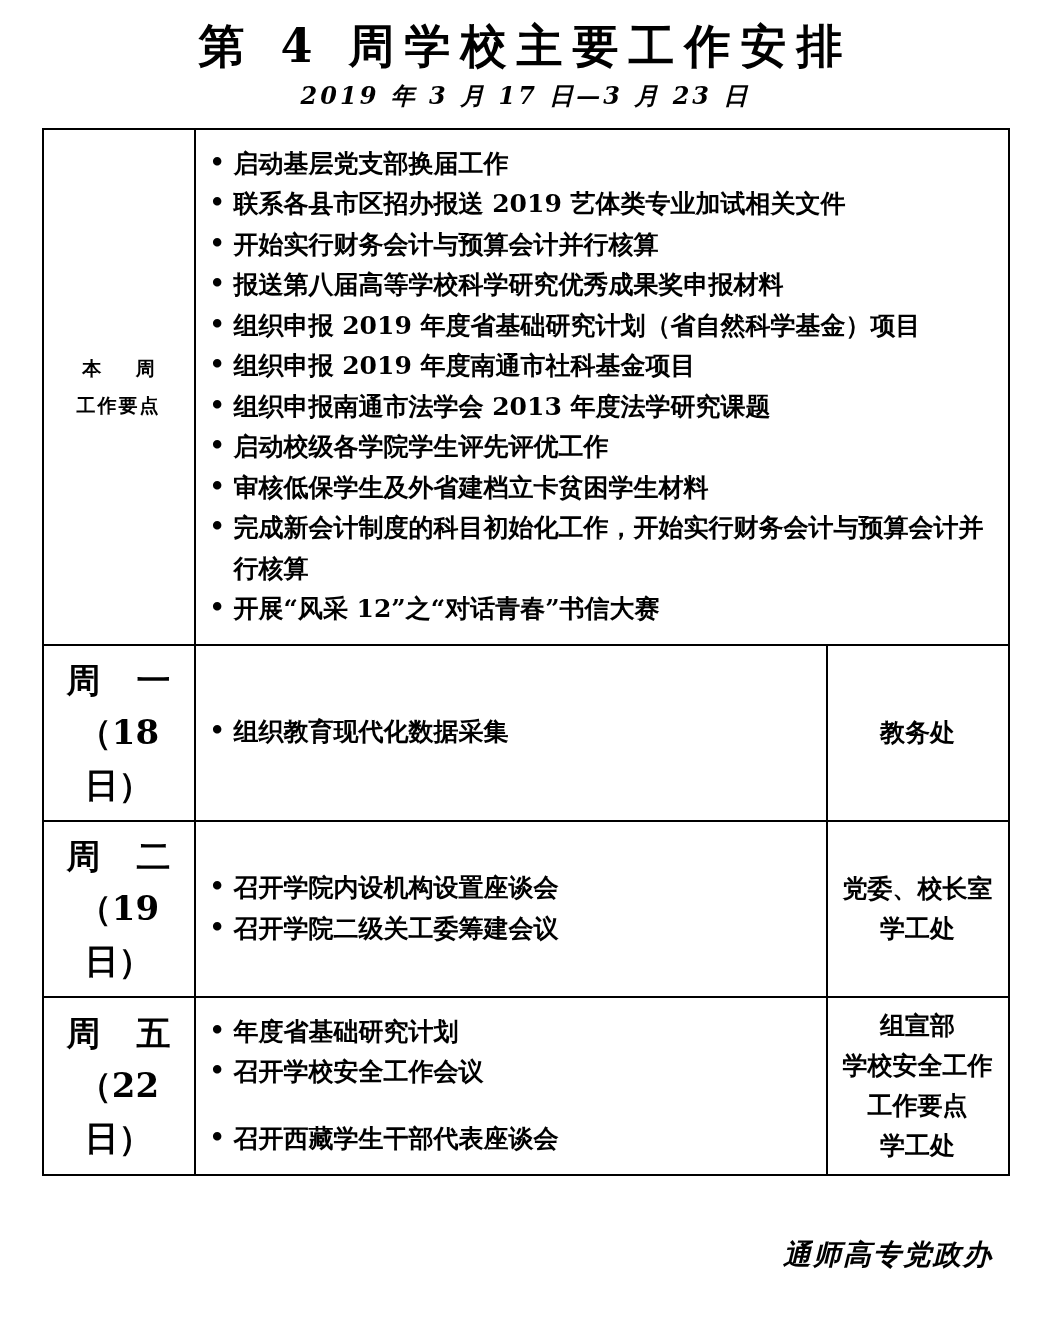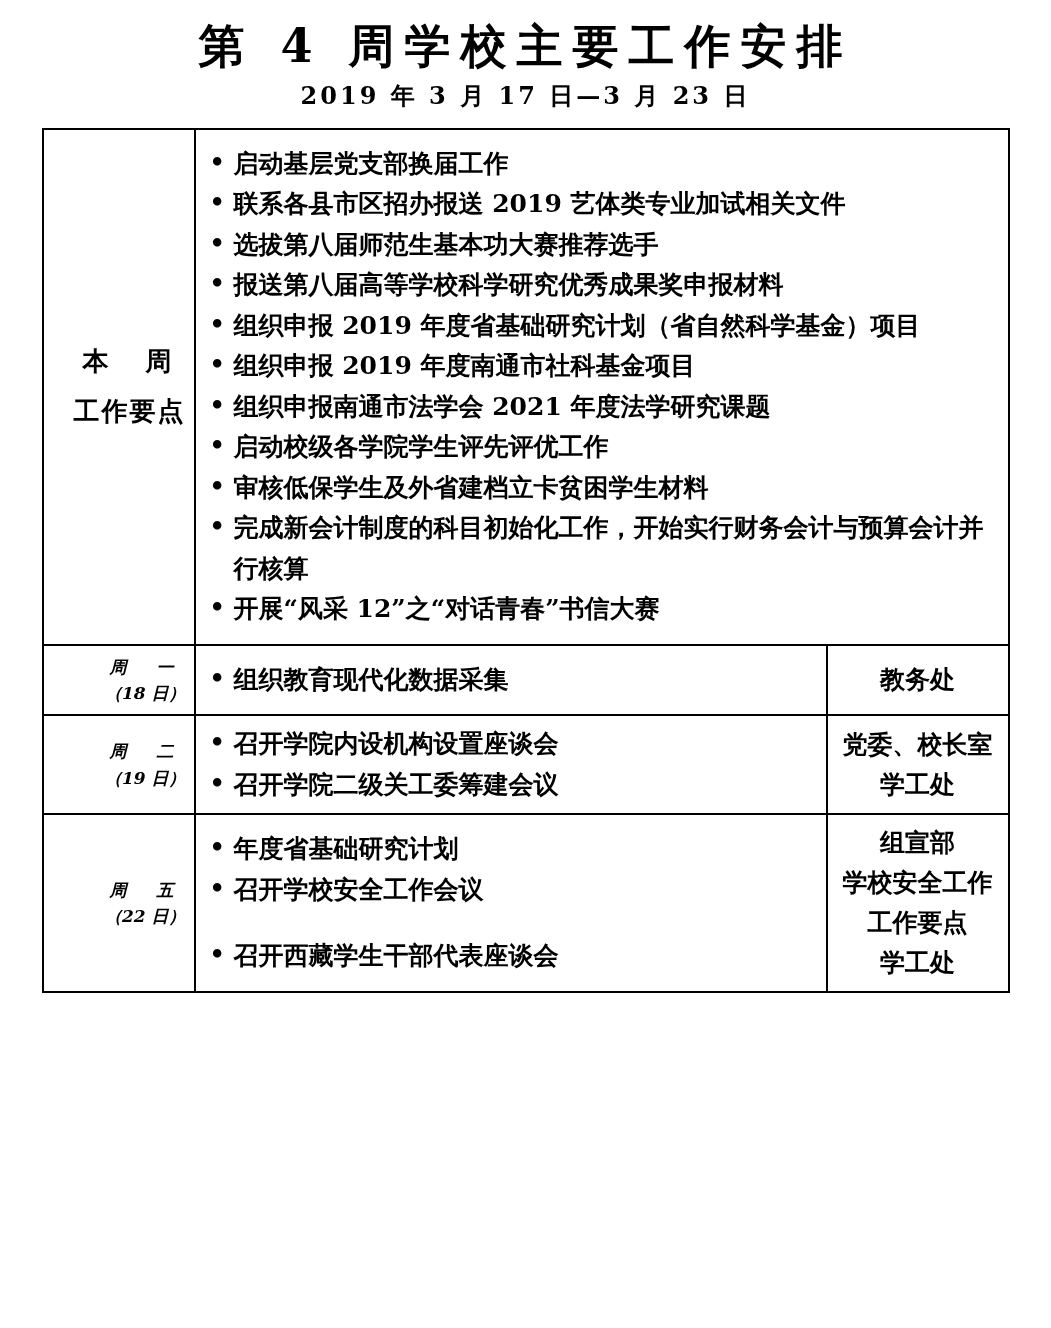--- a/index.html
+++ b/index.html
@@ -30,57 +30,57 @@
     letter-spacing: 10px;
     line-height: 1.25;
     margin-top: 10px;
     margin-bottom: 4px;
     white-space: nowrap;
   }
   .doc-subtitle {
     text-align: center;
     font-family: "DejaVu Serif", serif;
     font-weight: bold;
+    font-style: italic;
     font-size: 24px;
     letter-spacing: 3px;
     margin-bottom: 16px;
   }
   table.schedule {
     border-collapse: collapse;
     width: 968px;
     margin: 0 auto;
     table-layout: fixed;
   }
   table.schedule td {
     border: 2px solid #000;
     vertical-align: middle;
     padding: 8px 8px;
   }
   .col-day { width: 152px; }
   .col-dept { width: 182px; }
 
   .day-cell {
-    text-align: right;
-    font-size: 17px;
+    text-align: center;
+    font-size: 34px;
     font-weight: bold;
     line-height: 1.55;
     font-family: "DejaVu Serif", serif;
-    font-style: italic;
   }
   .day-cell .dayname {
     letter-spacing: 12px;
     padding-left: 12px;
     display: block;
   }
   .day-cell .daydate {
     display: block;
   }
   .highlight-label {
-    text-align: right;
-    font-size: 26px;
+    text-align: center;
+    font-size: 19px;
     font-weight: bold;
     line-height: 1.9;
     font-family: "DejaVu Serif", serif;
   }
   .highlight-label .l1 {
     display: block;
     letter-spacing: 14px;
     padding-left: 14px;
   }
   .highlight-label .l2 {
@@ -163,33 +163,33 @@
         </td>
         <td class="content-cell main" colspan="2">
           <ul class="items">
             <li>
                 <span class="cont">启动基层党支部换届工作</span>
               </li>
             <li>
                 <span class="cont">联系各县市区招办报送 2019 艺体类专业加试相关文件</span>
               </li>
             <li>
-                <span class="cont">选拔第八届师范生基本功大赛推荐选手</span>
+                <span class="cont">开始实行财务会计与预算会计并行核算</span>
               </li>
             <li>
                 <span class="cont">报送第八届高等学校科学研究优秀成果奖申报材料</span>
               </li>
             <li>
                 <span class="cont">组织申报 2019 年度省基础研究计划（省自然科学基金）项目</span>
               </li>
             <li>
                 <span class="cont">组织申报 2019 年度南通市社科基金项目</span>
               </li>
             <li>
-                <span class="cont">组织申报南通市法学会 2021 年度法学研究课题</span>
+                <span class="cont">组织申报南通市法学会 2013 年度法学研究课题</span>
               </li>
             <li>
                 <span class="cont">启动校级各学院学生评先评优工作</span>
               </li>
             <li>
                 <span class="cont">审核低保学生及外省建档立卡贫困学生材料</span>
               </li>
             <li>
                 <span class="cont">完成新会计制度的科目初始化工作，开始实行财务会计与预算会计并行核算</span>
               </li>
@@ -266,14 +266,15 @@
           <div>学校安全工作</div>
           <div>工作要点</div>
           <div>学工处</div>
         </td>
       </tr>
 
 
     </tbody>
   </table>
 
+  <div class="signature">通师高专党政办</div>
 
 </div>
 
 </body></html>

